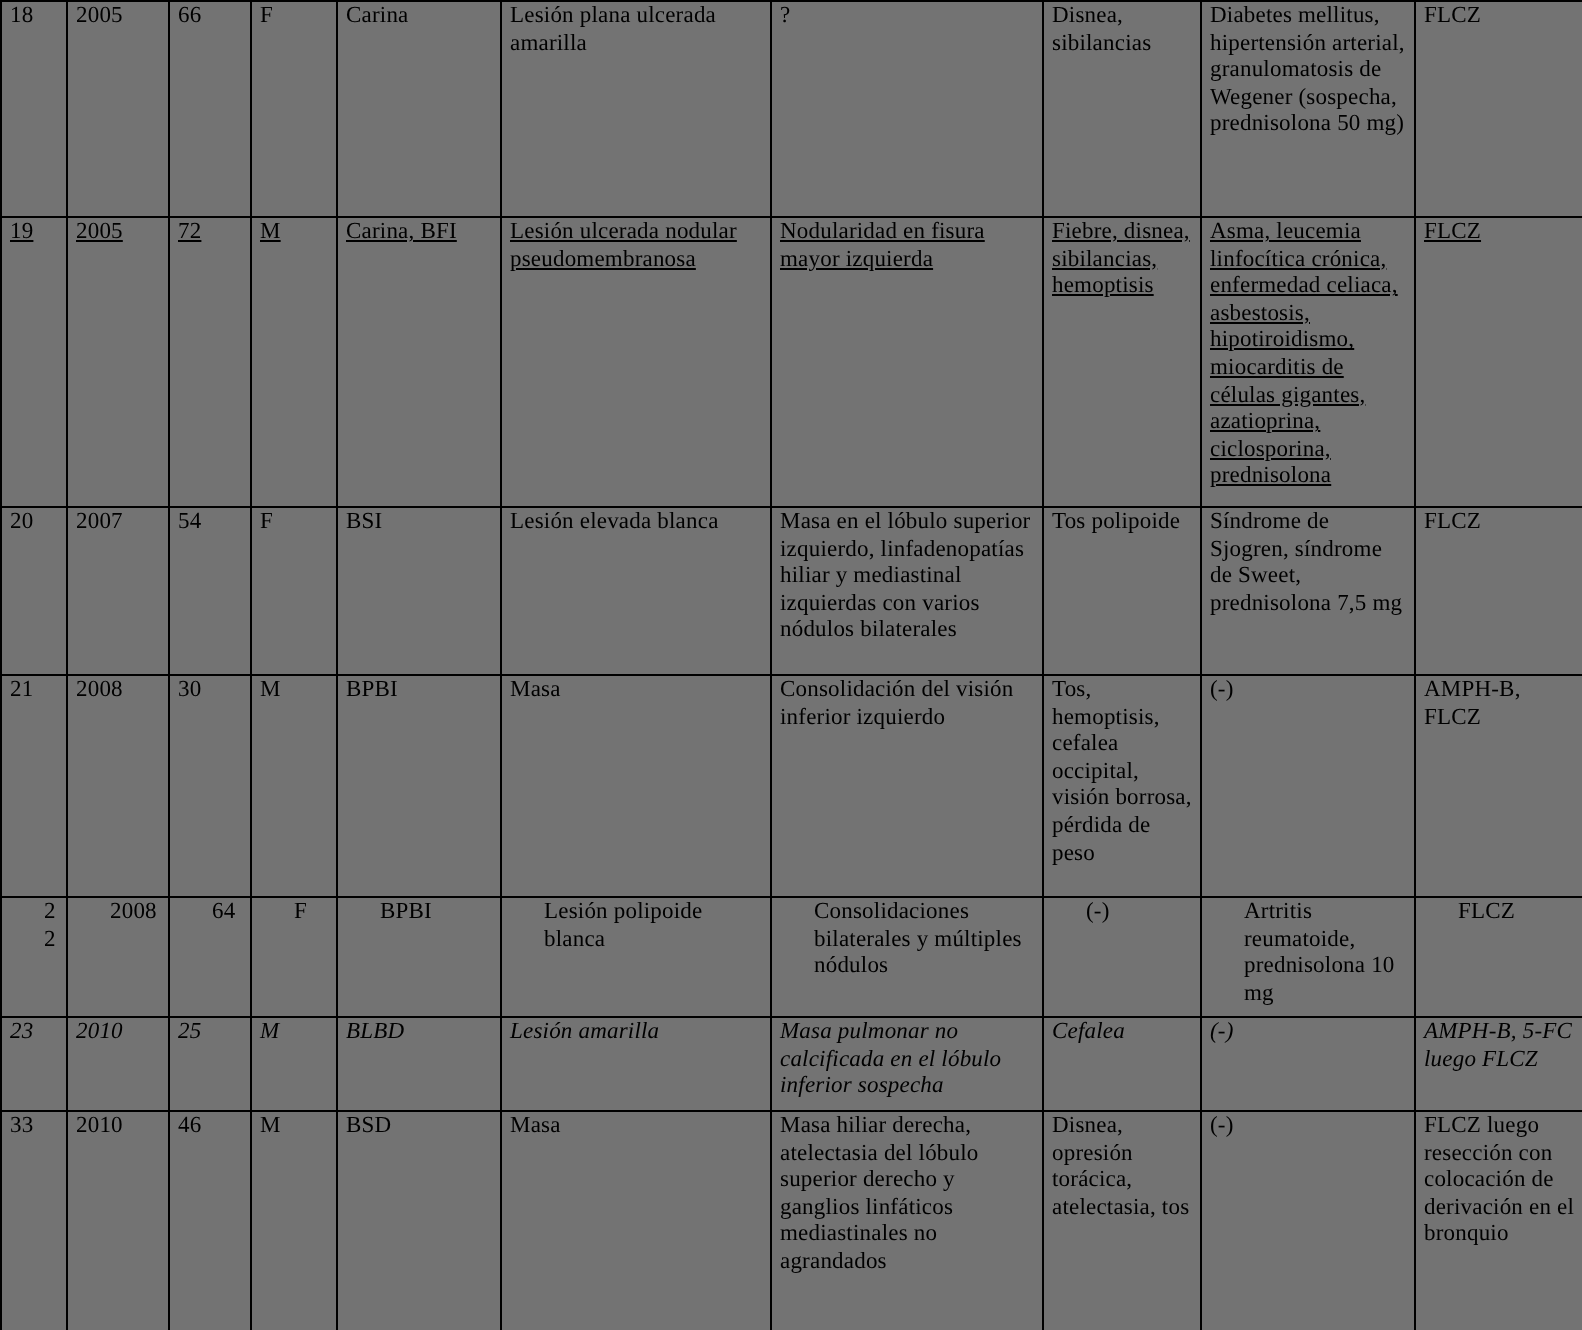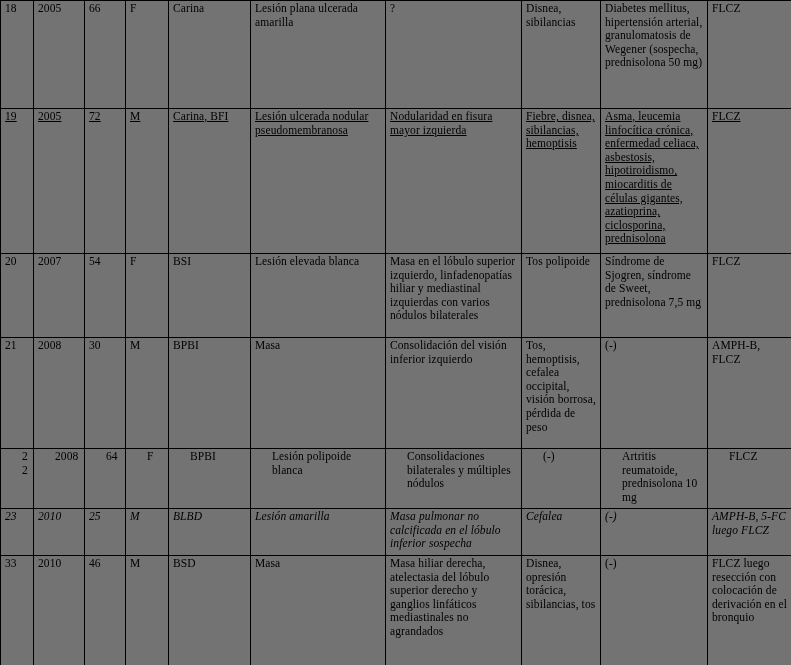--- a/index.html
+++ b/index.html
@@ -293,21 +293,21 @@
         <td>
             <span class="cell-text">BSD</span>
           </td>
         <td>
             <span class="cell-text">Masa</span>
           </td>
         <td>
             <span class="cell-text">Masa hiliar derecha, atelectasia del lóbulo superior derecho y ganglios linfáticos mediastinales no agrandados</span>
           </td>
         <td>
-            <span class="cell-text">Disnea, opresión torácica, sibilancias, tos</span>
+            <span class="cell-text">Disnea, opresión torácica, atelectasia, tos</span>
           </td>
         <td>
             <span class="cell-text">(-)</span>
           </td>
         <td>
             <span class="cell-text">FLCZ luego resección con colocación de derivación en el bronquio</span>
           </td>
       </tr>
 
     </tbody>

